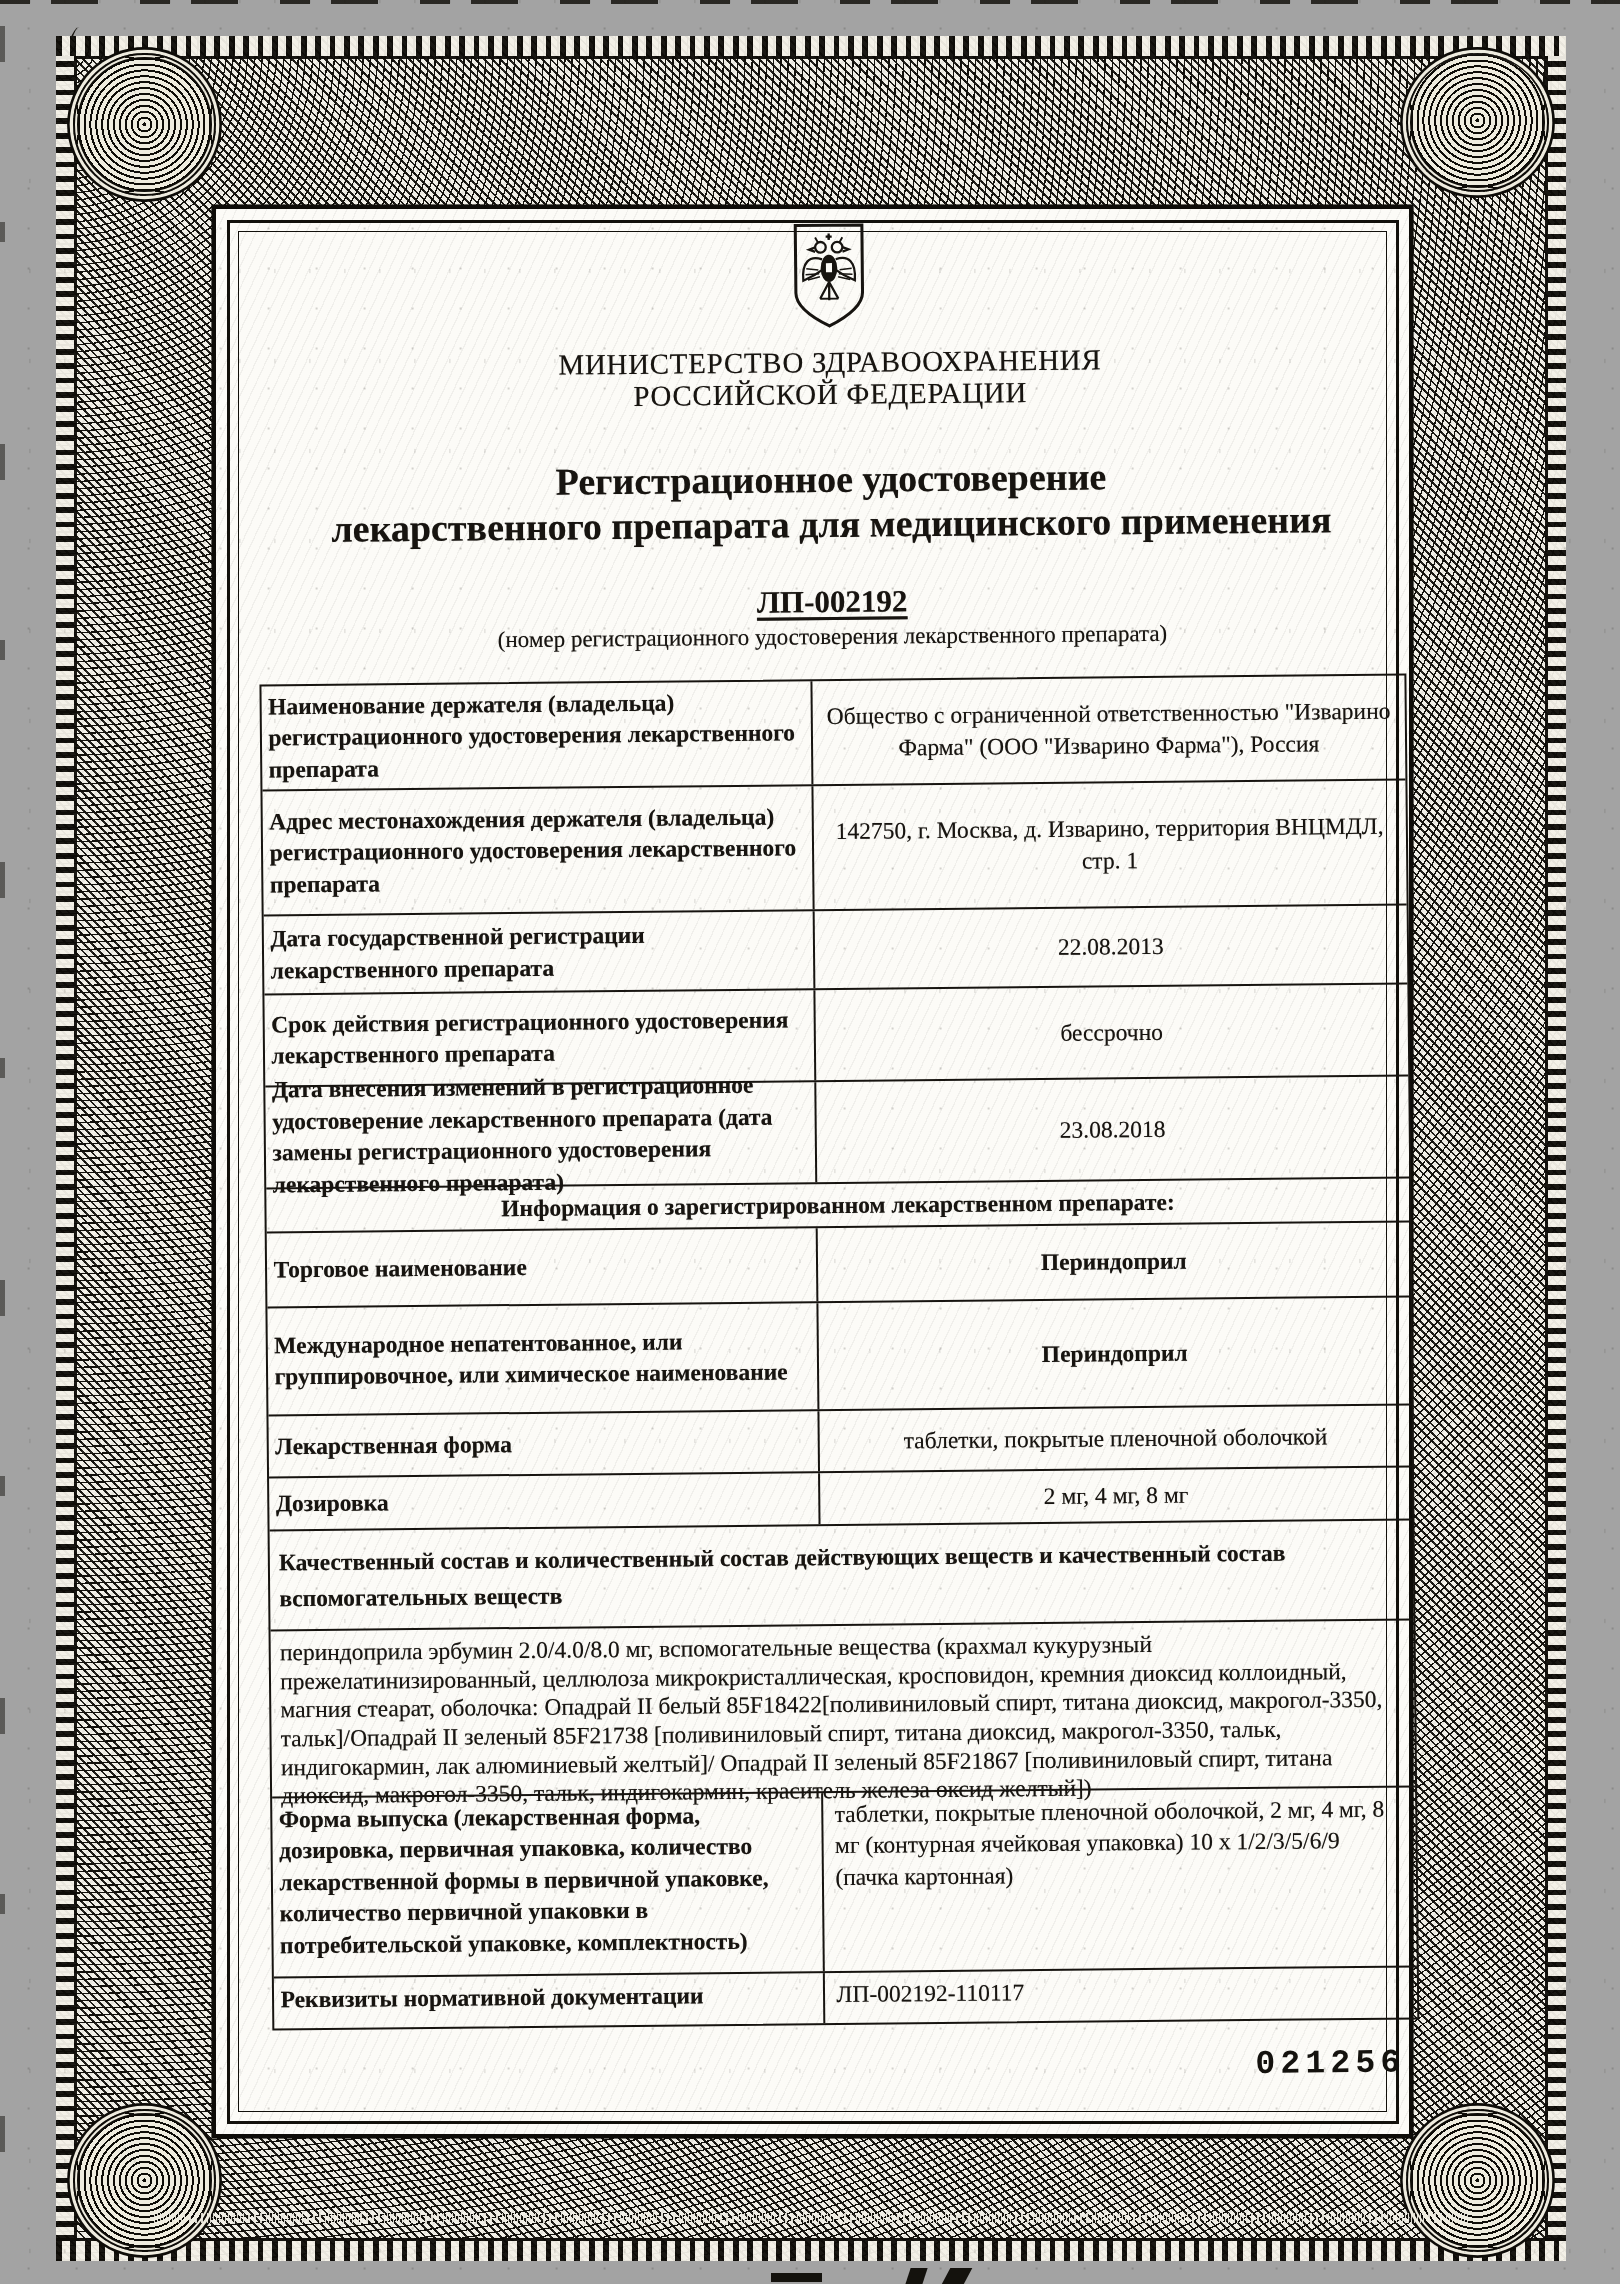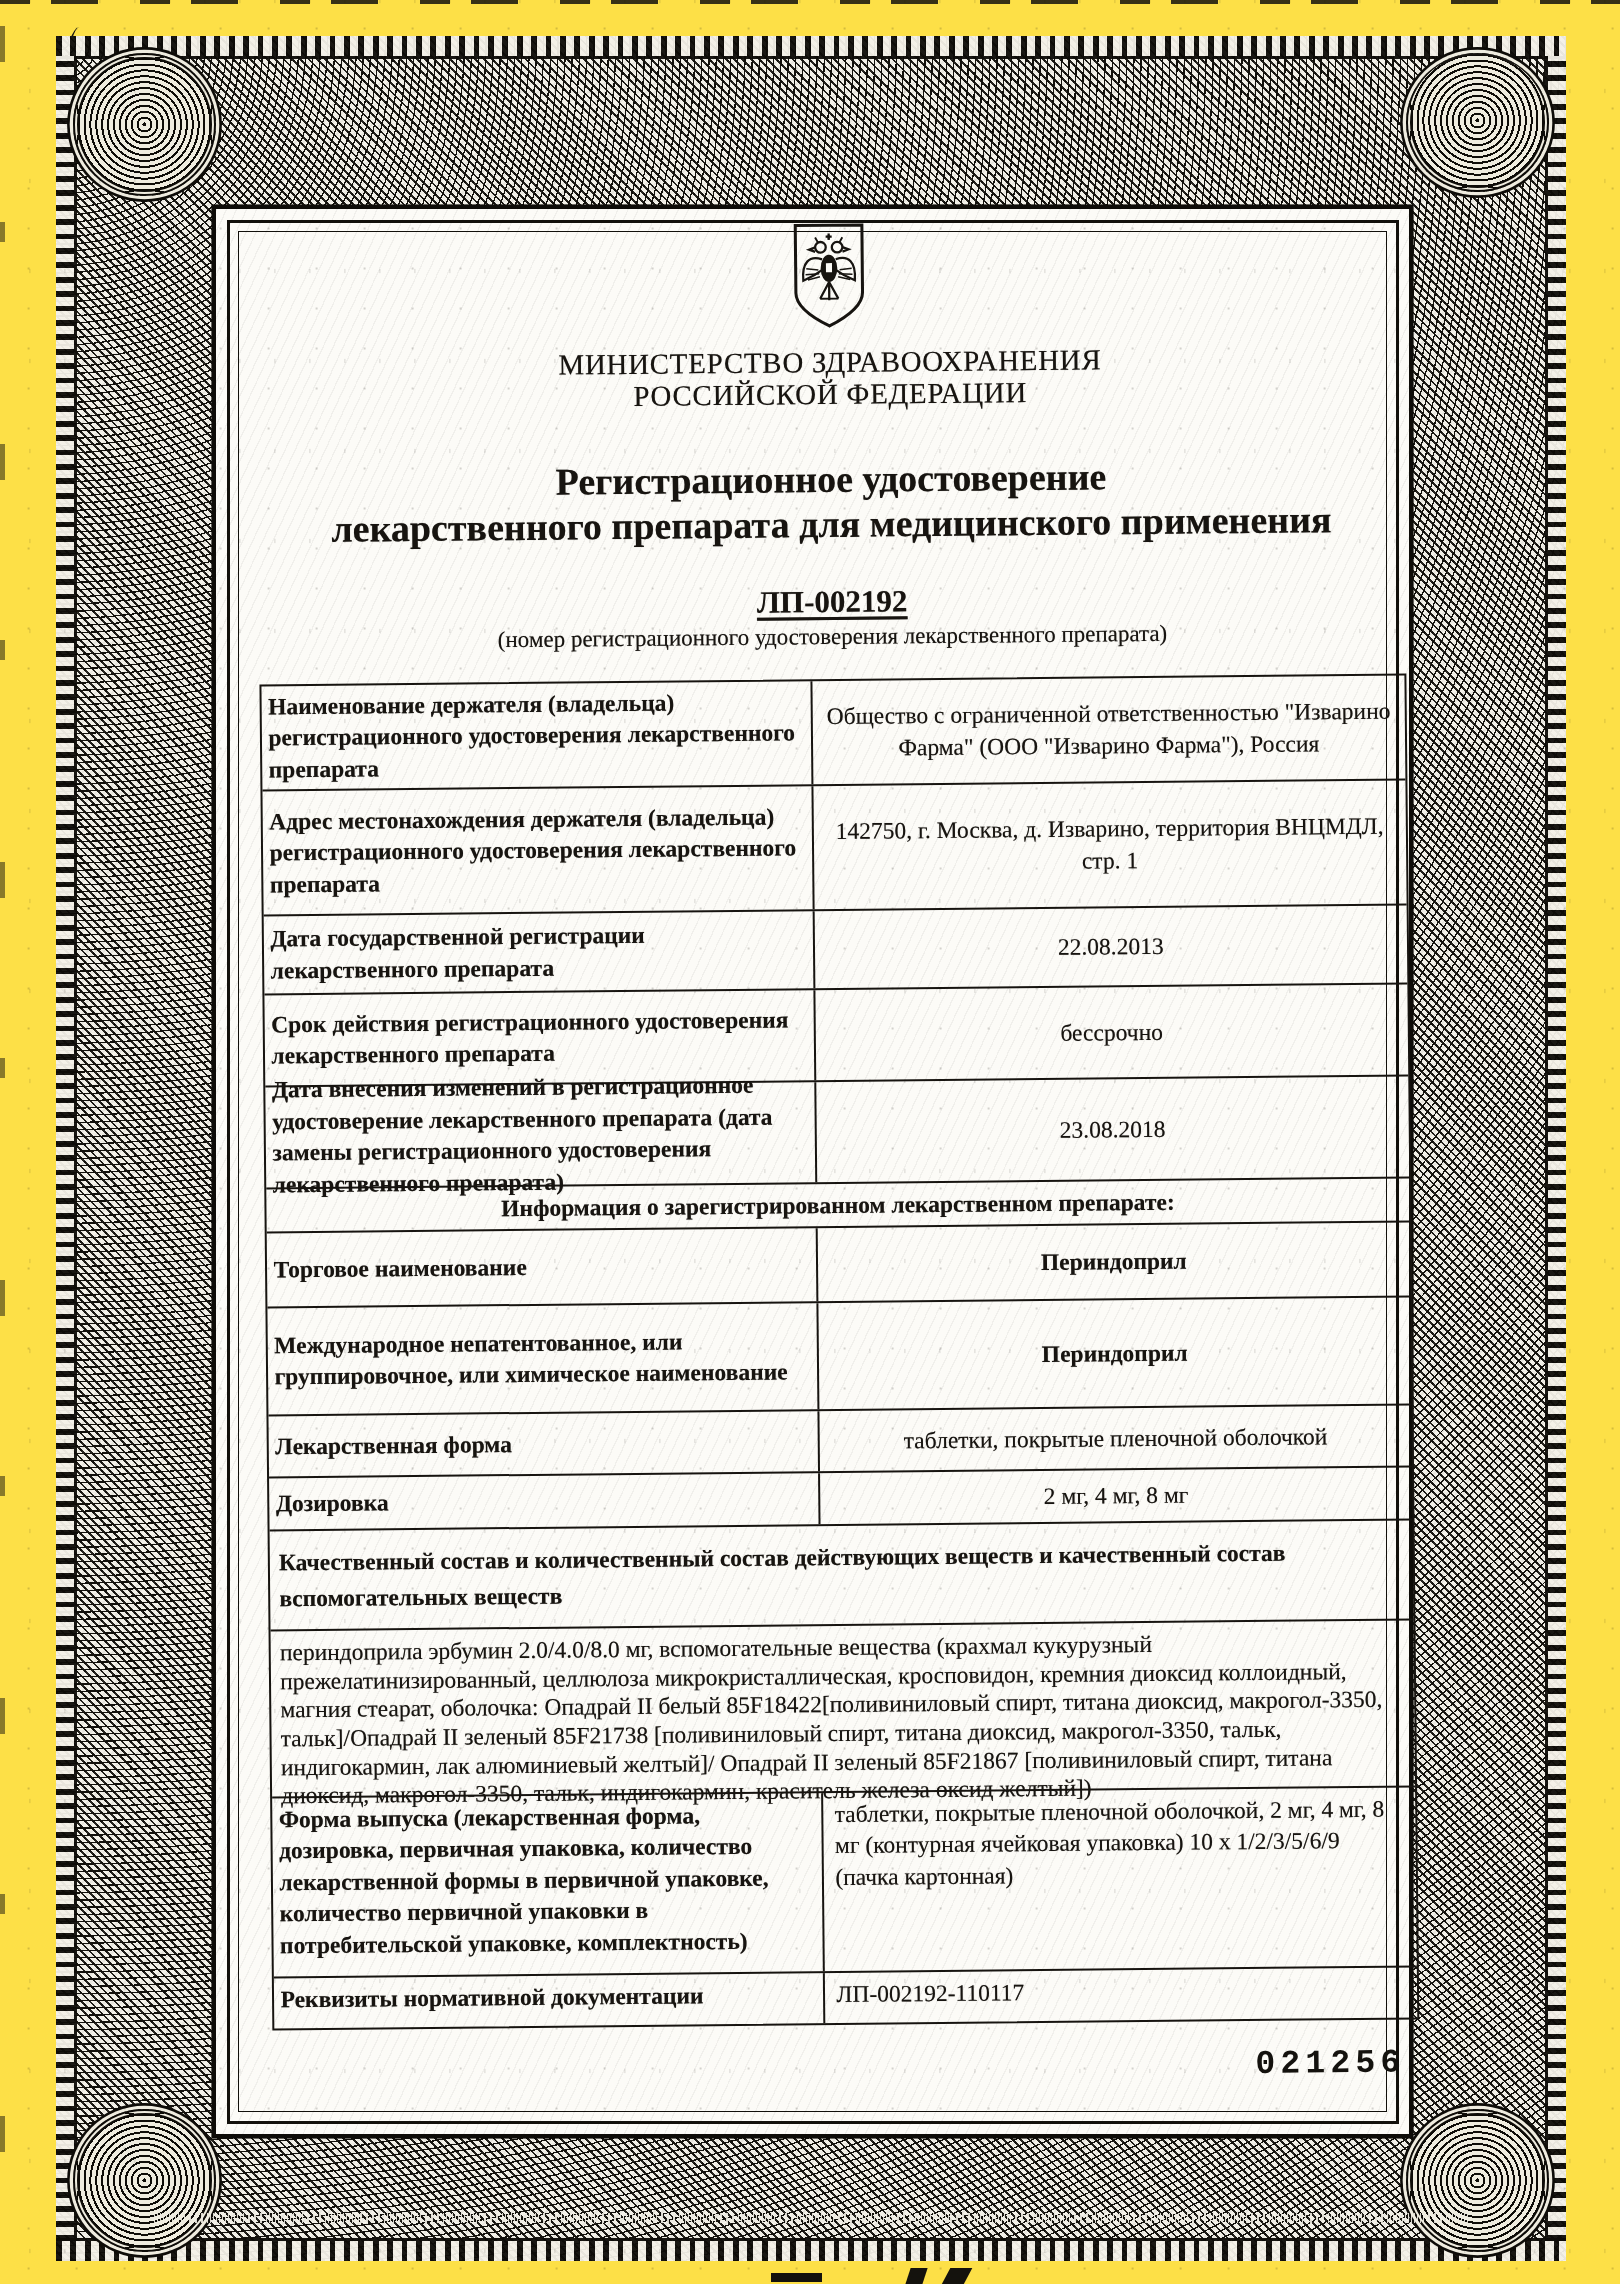--- a/index.html
+++ b/index.html
@@ -1,17 +1,17 @@
 <!DOCTYPE html>
 <html style="font-size:10.5px"><head>
 <meta charset="utf-8">
 <style>
   html,body{margin:0;padding:0;background:#ffffff;}
   .page{
-    position:relative;width:1621px;height:2284px;background:#fde047;overflow:hidden;
+    position:relative;width:1621px;height:2284px;background:#a3a3a3;overflow:hidden;
     font-family:"Liberation Serif","DejaVu Serif",serif;color:#171410;
   }
   
   .noise{
     position:absolute;inset:0;pointer-events:none;opacity:.55;
     background-image:
       radial-gradient(rgba(25,22,15,.55) 0.7px, transparent 0.9px),
       radial-gradient(rgba(25,22,15,.40) 0.7px, transparent 0.8px),
       radial-gradient(rgba(25,22,15,.30) 0.8px, transparent 1px);
     background-size:48px 40px, 76px 58px, 35px 90px;

